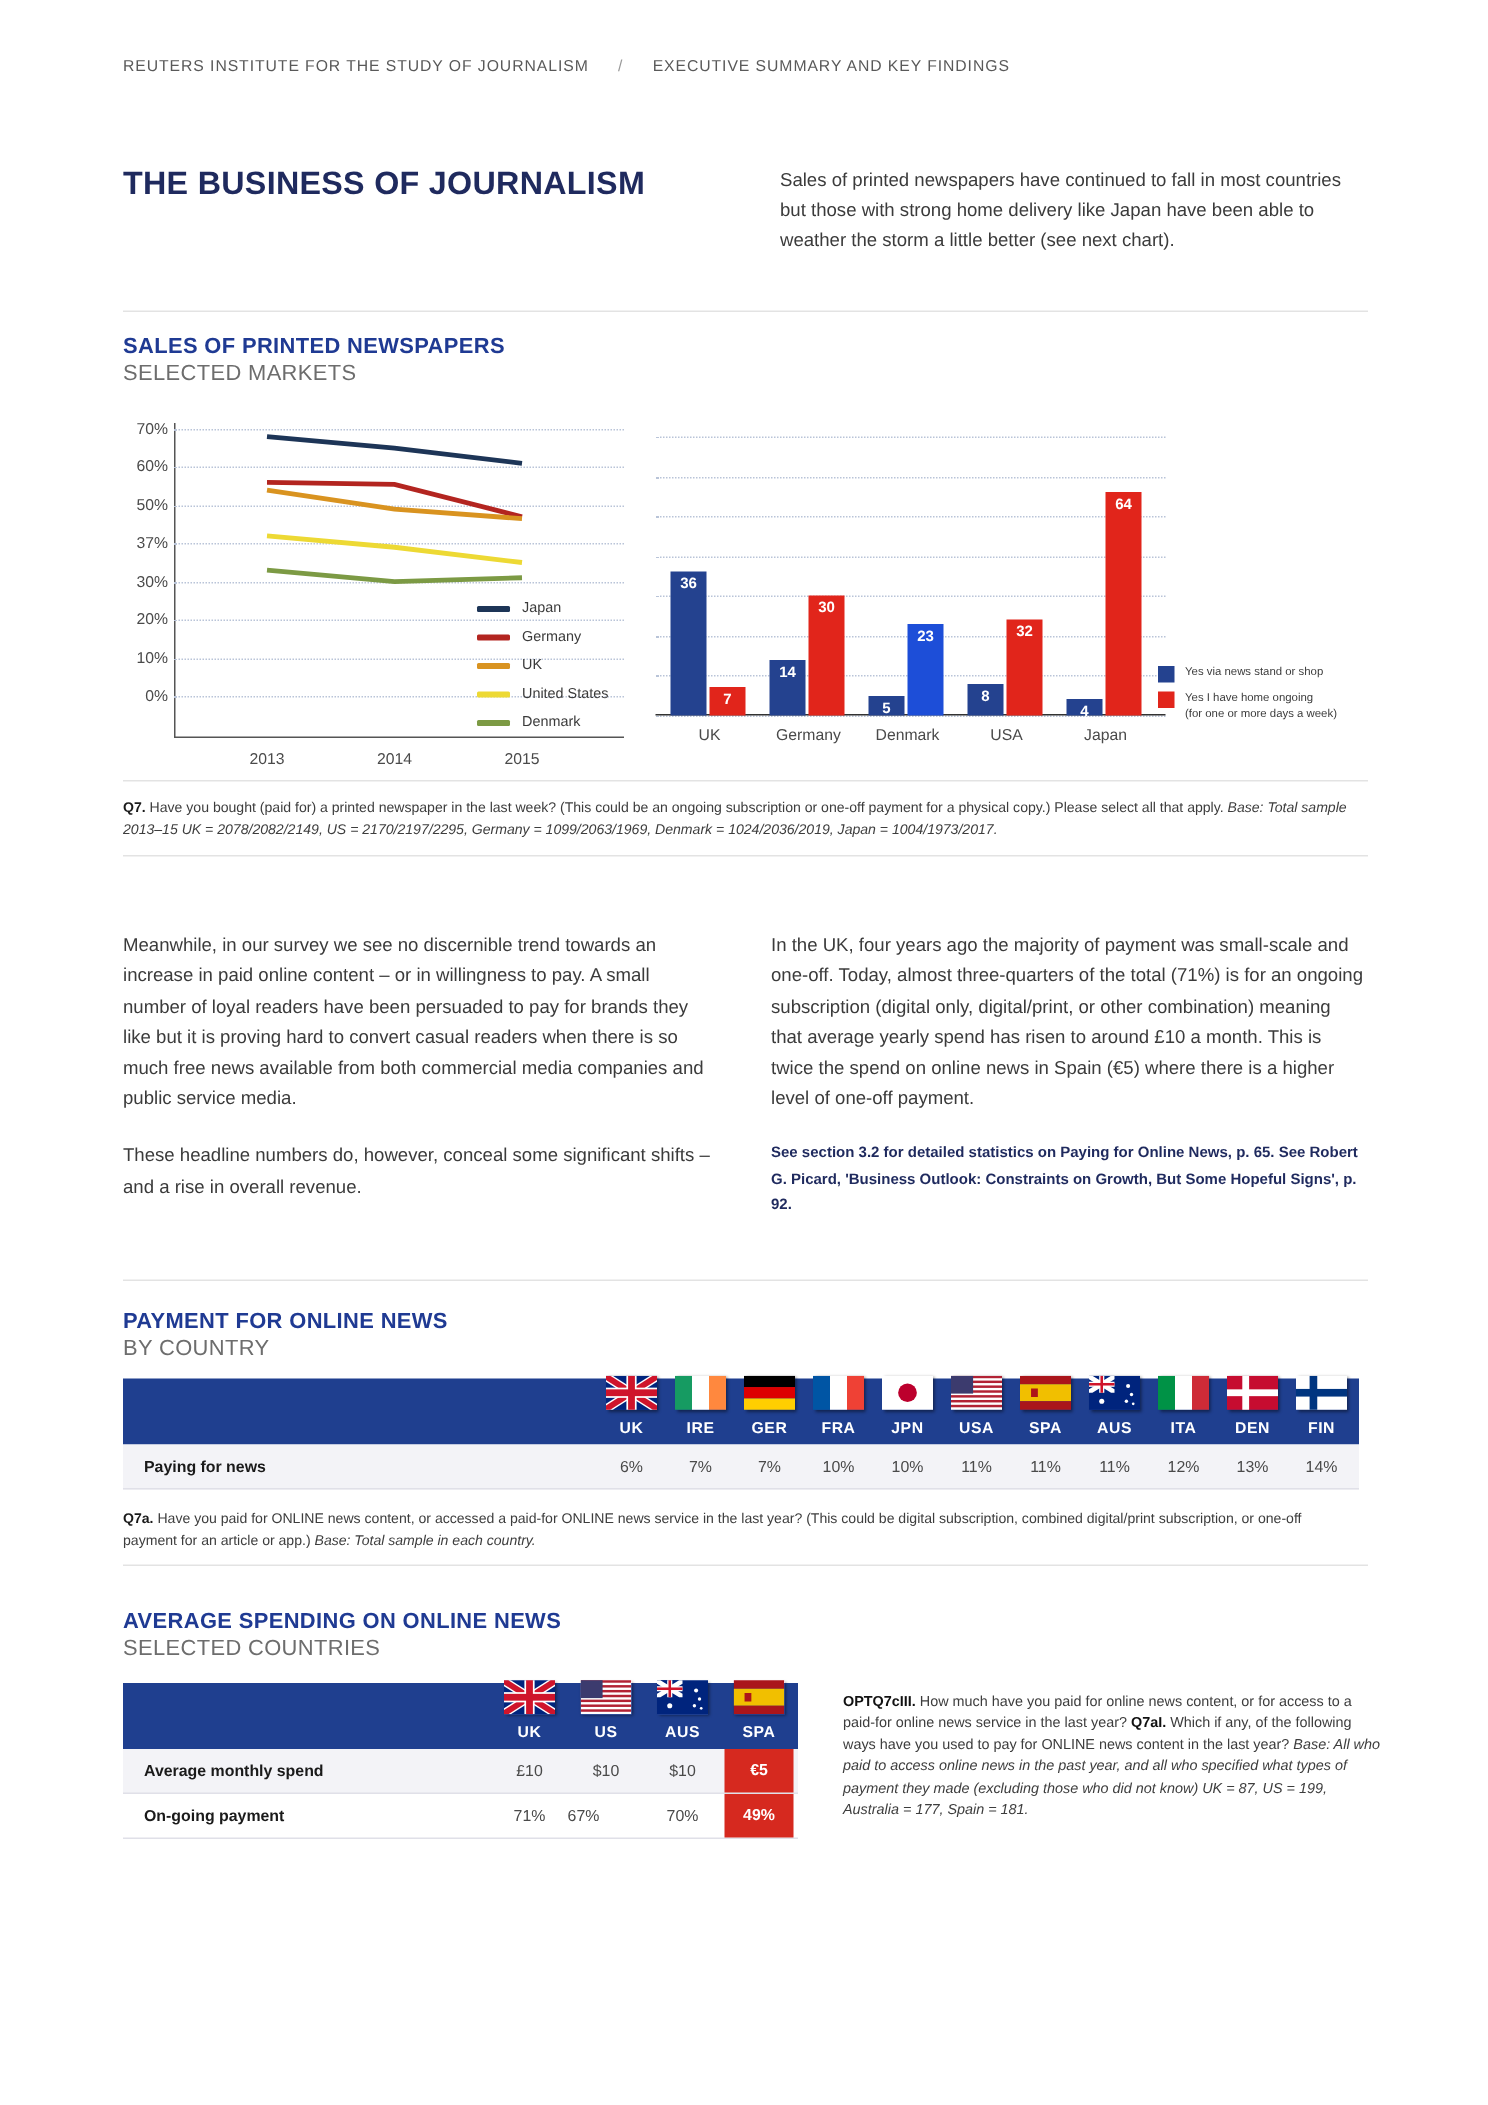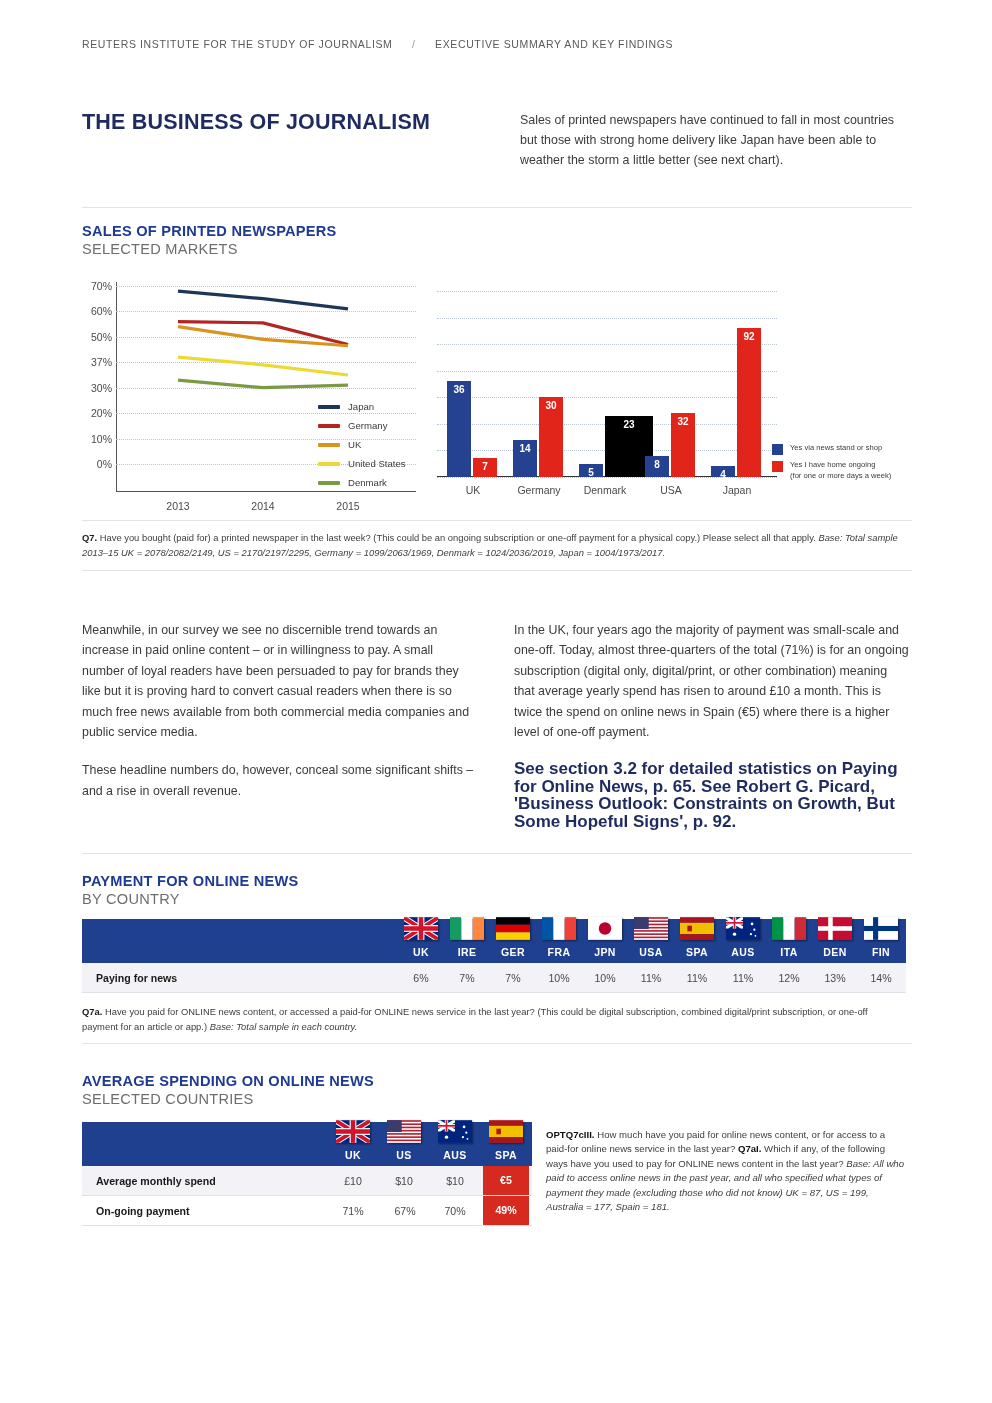--- a/index.html
+++ b/index.html
@@ -95,21 +95,21 @@
   }
 
   
   .footnote{position:absolute;left:82px;width:824px;font-size:9.4px;line-height:14.5px;color:#3d3d3d;}
   .footnote b{font-weight:bold;color:#1a1a1a;}
   .footnote i{font-style:italic;}
 
   
   .bodycol{position:absolute;font-size:12.4px;line-height:20.4px;color:#3b3b3b;}
   .bodycol p{margin:0 0 18px 0;}
-  .seealso{font-size:17px;line-height:17.5px;font-weight:bold;color:#1f2a5e;}
+  .seealso{font-size:10px;line-height:17.5px;font-weight:bold;color:#1f2a5e;}
 
   
   .dtable{position:absolute;border-collapse:collapse;}
   .dtable .thead{background:#1f3f8f;height:44px;position:relative;}
   .th-cell{
     position:absolute;bottom:5px;width:46px;text-align:center;
     color:#fff;font-size:10.5px;font-weight:bold;letter-spacing:.4px;
   }
   .flag{
     position:absolute;bottom:18px;left:50%;margin-left:-17px;
@@ -125,21 +125,21 @@
   }
   .drow .rcell{
     position:absolute;top:50%;transform:translateY(-50%);
     width:46px;text-align:center;font-size:10.6px;color:#4a4a4a;
   }
   .drow .rcell.hi{
     color:#fff;font-weight:bold;
   }
 
   .sidecap{
-    position:absolute;font-size:9.6px;line-height:14.4px;color:#3d3d3d;
+    position:absolute;font-size:9.6px;line-height:14.4px;color:#3d3d3d;margin-left:16px;
   }
   .sidecap b{font-weight:bold;color:#111;}
   .sidecap i{font-style:italic;}
 </style>
 </head>
 <body>
 
 <div class="page">
 
   <div class="running-head">
@@ -227,34 +227,34 @@
         </div>
         <div class="bc-bar" style="left: 76px; height: 37.2px; background: rgb(36, 66, 143);">
           <span>14</span>
         </div>
         <div class="bc-bar" style="left: 102px; height: 79.7143px; background: rgb(225, 37, 27);">
           <span>30</span>
         </div>
         <div class="bc-bar" style="left: 142px; height: 13.2857px; background: rgb(36, 66, 143);">
           <span>5</span>
         </div>
-        <div class="bc-bar" style="left: 168px; height: 61.1143px; background: #000000; padding-left: 24px;">
+        <div class="bc-bar" style="left: 168px; height: 61.1143px; background: #1d4ed8;">
           <span>23</span>
         </div>
         <div class="bc-bar" style="left: 208px; height: 21.2571px; background: rgb(36, 66, 143);">
           <span>8</span>
         </div>
         <div class="bc-bar" style="left: 234px; height: 63.7714px; background: rgb(225, 37, 27);">
           <span>32</span>
         </div>
         <div class="bc-bar" style="left: 274px; height: 10.6286px; background: rgb(36, 66, 143);">
           <span>4</span>
         </div>
         <div class="bc-bar" style="left: 300px; height: 148.8px; background: rgb(225, 37, 27);">
-          <span>92</span>
+          <span>64</span>
         </div>
       </div>
     <div id="bc-cats">
         <div class="bc-cat" style="left: 36px;">UK</div>
         <div class="bc-cat" style="left: 102px;">Germany</div>
         <div class="bc-cat" style="left: 168px;">Denmark</div>
         <div class="bc-cat" style="left: 234px;">USA</div>
         <div class="bc-cat" style="left: 300px;">Japan</div>
       </div>
   </div>
@@ -452,21 +452,21 @@
         <div class="drow alt">
           <div class="rlabel">Average monthly spend</div>
           <div class="rcell" style="left: 248px;">£10</div>
           <div class="rcell" style="left: 299px;">$10</div>
           <div class="rcell" style="left: 350px;">$10</div>
           <div class="rcell hi" style="left: 401px; background: rgb(214, 41, 31); transform: none; top: 0px; height: 29px; line-height: 29px;">€5</div>
         </div>
         <div class="drow white">
           <div class="rlabel">On-going payment</div>
           <div class="rcell" style="left: 248px;">71%</div>
-          <div class="rcell" style="left: 300px;">67%</div>
+          <div class="rcell" style="left: 284px;">67%</div>
           <div class="rcell" style="left: 350px;">70%</div>
           <div class="rcell hi" style="left: 401px; background: rgb(214, 41, 31); transform: none; top: 0px; height: 29px; line-height: 29px;">49%</div>
         </div>
       </div>
   </div>
 
   <div class="sidecap" style="left:546px;top:1128px;width:360px;">
     <b>OPTQ7cIII.</b><span> How much have you paid for online news content, or for access to a paid-for online news service in the last year? </span><b>Q7aI.</b><span> Which if any, of the following ways have you used to pay for ONLINE news content in the last year? </span><i>Base: All who paid to access online news in the past year, and all who specified what types of payment they made (excluding those who did not know) UK = 87, US = 199, Australia = 177, Spain = 181.</i>
   </div>
 

